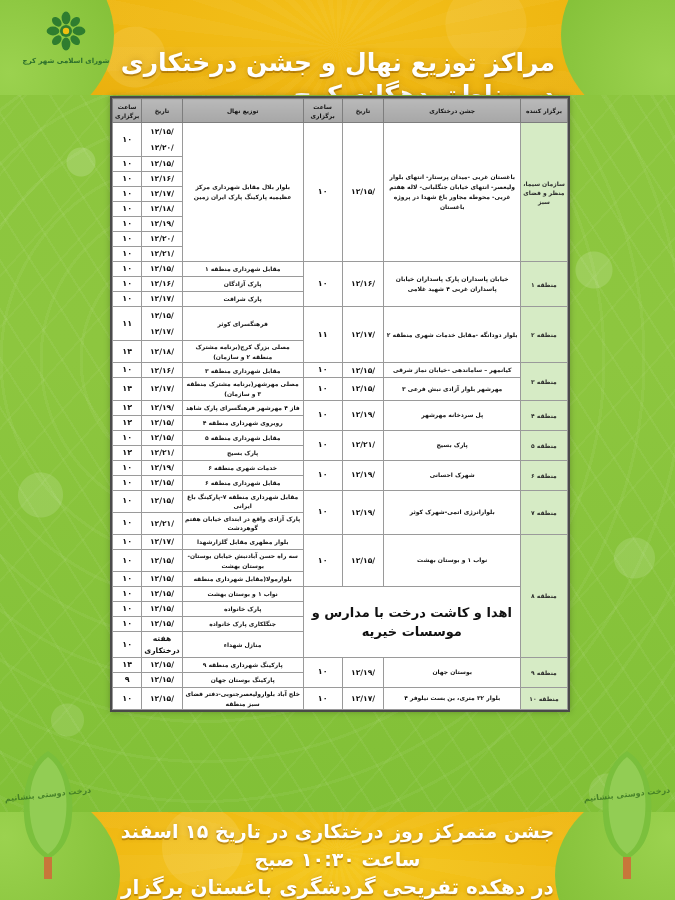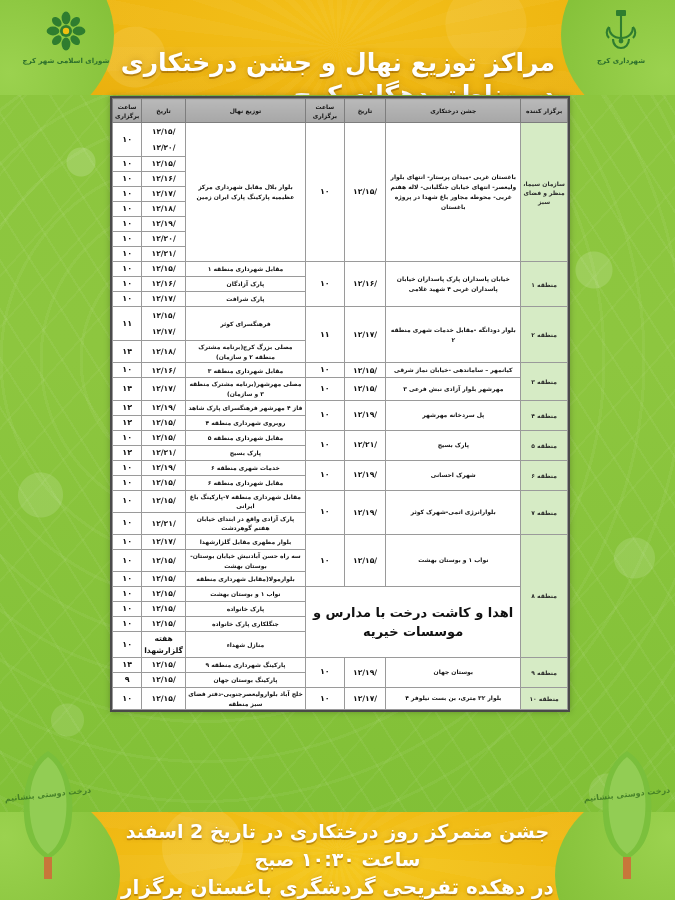--- a/index.html
+++ b/index.html
@@ -172,39 +172,20 @@
             <ellipse cx="31.2" cy="12.8" rx="5.6" ry="3.9" transform="rotate(-45 31.2 12.8)"></ellipse>
             <ellipse cx="12.8" cy="31.2" rx="5.6" ry="3.9" transform="rotate(-45 12.8 31.2)"></ellipse>
             <ellipse cx="31.2" cy="31.2" rx="5.6" ry="3.9" transform="rotate(45 31.2 31.2)"></ellipse>
           </g>
         </g>
       </svg>
     </div>
     <div class="logo-cap">شورای اسلامی شهر کرج</div>
   </div>
 
-  <div class="logo logo-right">
-    <div class="logo-mark">
-      <svg width="44" height="46" viewBox="0 0 44 46" aria-hidden="true">
-        <g fill="none" stroke="#2f7d2f" stroke-width="2.1">
-          <path d="M22 6 L22 30"></path>
-          <path d="M22 30 C14 30 10 25 10 19"></path>
-          <path d="M22 30 C30 30 34 25 34 19"></path>
-          <path d="M10 19 C7 22 7 27 10 30"></path>
-          <path d="M34 19 C37 22 37 27 34 30"></path>
-          <path d="M14 31 C14 37 18 40 22 40 C26 40 30 37 30 31"></path>
-        </g>
-        <g fill="#2f7d2f">
-          <rect x="17" y="2" width="10" height="6" rx="1"></rect>
-          <circle cx="22" cy="33" r="2.4"></circle>
-        </g>
-      </svg>
-    </div>
-    <div class="logo-cap">شهرداری کرج</div>
-  </div>
 </div>
 
 <div class="table-wrap">
   <table>
     <thead>
       <tr>
         <th class="c-org">برگزار کننده</th>
         <th class="c-fest">جشن درختکاری</th>
         <th class="c-fdate">تاریخ</th>
         <th class="c-ftime">ساعت برگزاری</th>
@@ -393,21 +374,21 @@
           <td class="date c-ddate">/۱۲/۱۵</td>
           <td class="num c-dtime">۱۰</td>
         </tr>
         <tr>
           <td class="dist c-dist">جنگلکاری پارک خانواده</td>
           <td class="date c-ddate">/۱۲/۱۵</td>
           <td class="num c-dtime">۱۰</td>
         </tr>
         <tr>
           <td class="dist c-dist">منازل شهداء</td>
-          <td class="date c-ddate">هفته گلزارشهدا</td>
+          <td class="date c-ddate">هفته درختکاری</td>
           <td class="num c-dtime">۱۰</td>
         </tr>
         <tr class="band-start">
           <td class="org c-org" rowspan="2">منطقه ۹</td>
           <td class="fest c-fest" rowspan="2">بوستان جهان</td>
           <td class="date c-fdate" rowspan="2">/۱۲/۱۹</td>
           <td class="num c-ftime" rowspan="2">۱۰</td>
           <td class="dist c-dist">پارکینگ شهرداری منطقه ۹</td>
           <td class="date c-ddate">/۱۲/۱۵</td>
           <td class="num c-dtime">۱۴</td>
@@ -427,21 +408,21 @@
           <td class="num c-dtime">۱۰</td>
         </tr>
       </tbody>
   </table>
 </div>
 
 <div class="footer">
   <div class="ftr-curve-l"></div>
   <div class="ftr-curve-r"></div>
   <div class="ftr-text">
-    <div class="ftr-l1">جشن متمرکز روز درختکاری در تاریخ 2 اسفند ساعت ۱۰:۳۰ صبح</div>
+    <div class="ftr-l1">جشن متمرکز روز درختکاری در تاریخ ۱۵ اسفند ساعت ۱۰:۳۰ صبح</div>
     <div class="ftr-l2">در دهکده تفریحی گردشگری باغستان برگزار می‌گردد.</div>
   </div>
 </div>
 
 <div class="tree tree-left">
   <svg width="92" height="135" viewBox="0 0 92 135" aria-hidden="true">
     <path d="M46 4 C26 16 20 44 22 68 C23 88 30 104 46 112 C62 104 69 88 70 68 C72 44 66 16 46 4 Z" fill="#79bf3c" opacity=".95"></path>
     <path d="M46 10 C30 22 26 46 28 68 C30 86 35 100 46 107 C57 100 62 86 64 68 C66 46 62 22 46 10 Z" fill="#96cf58" opacity=".85"></path>
     <rect x="42" y="110" width="8" height="22" fill="#c8763a"></rect>
   </svg>

